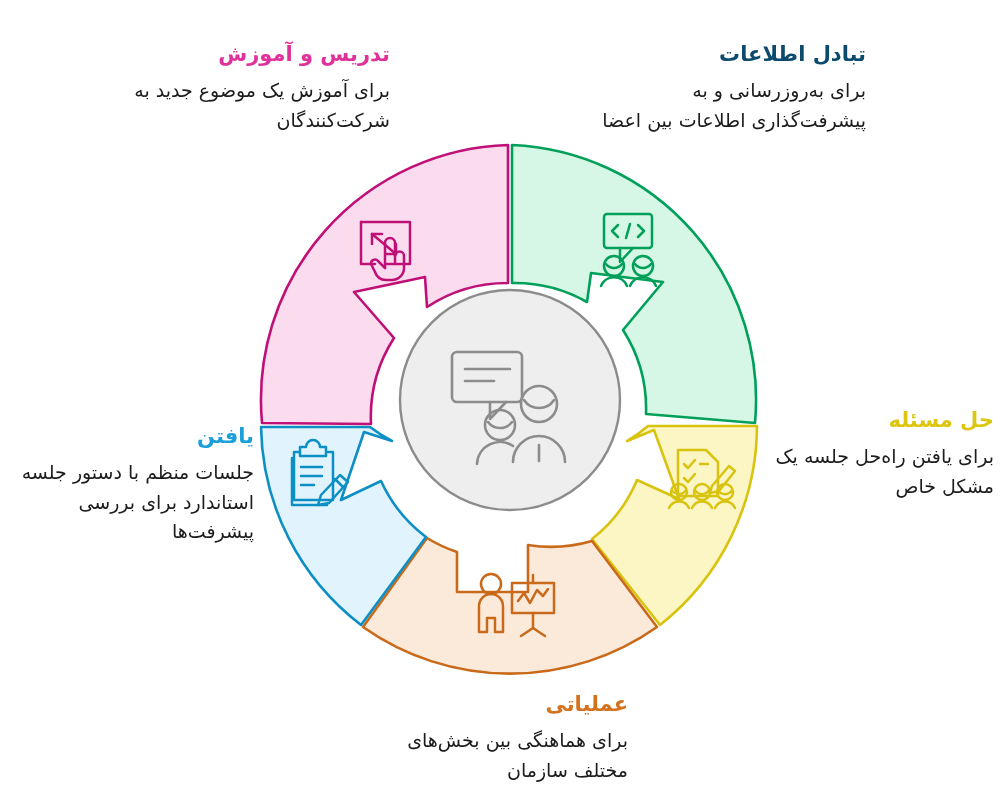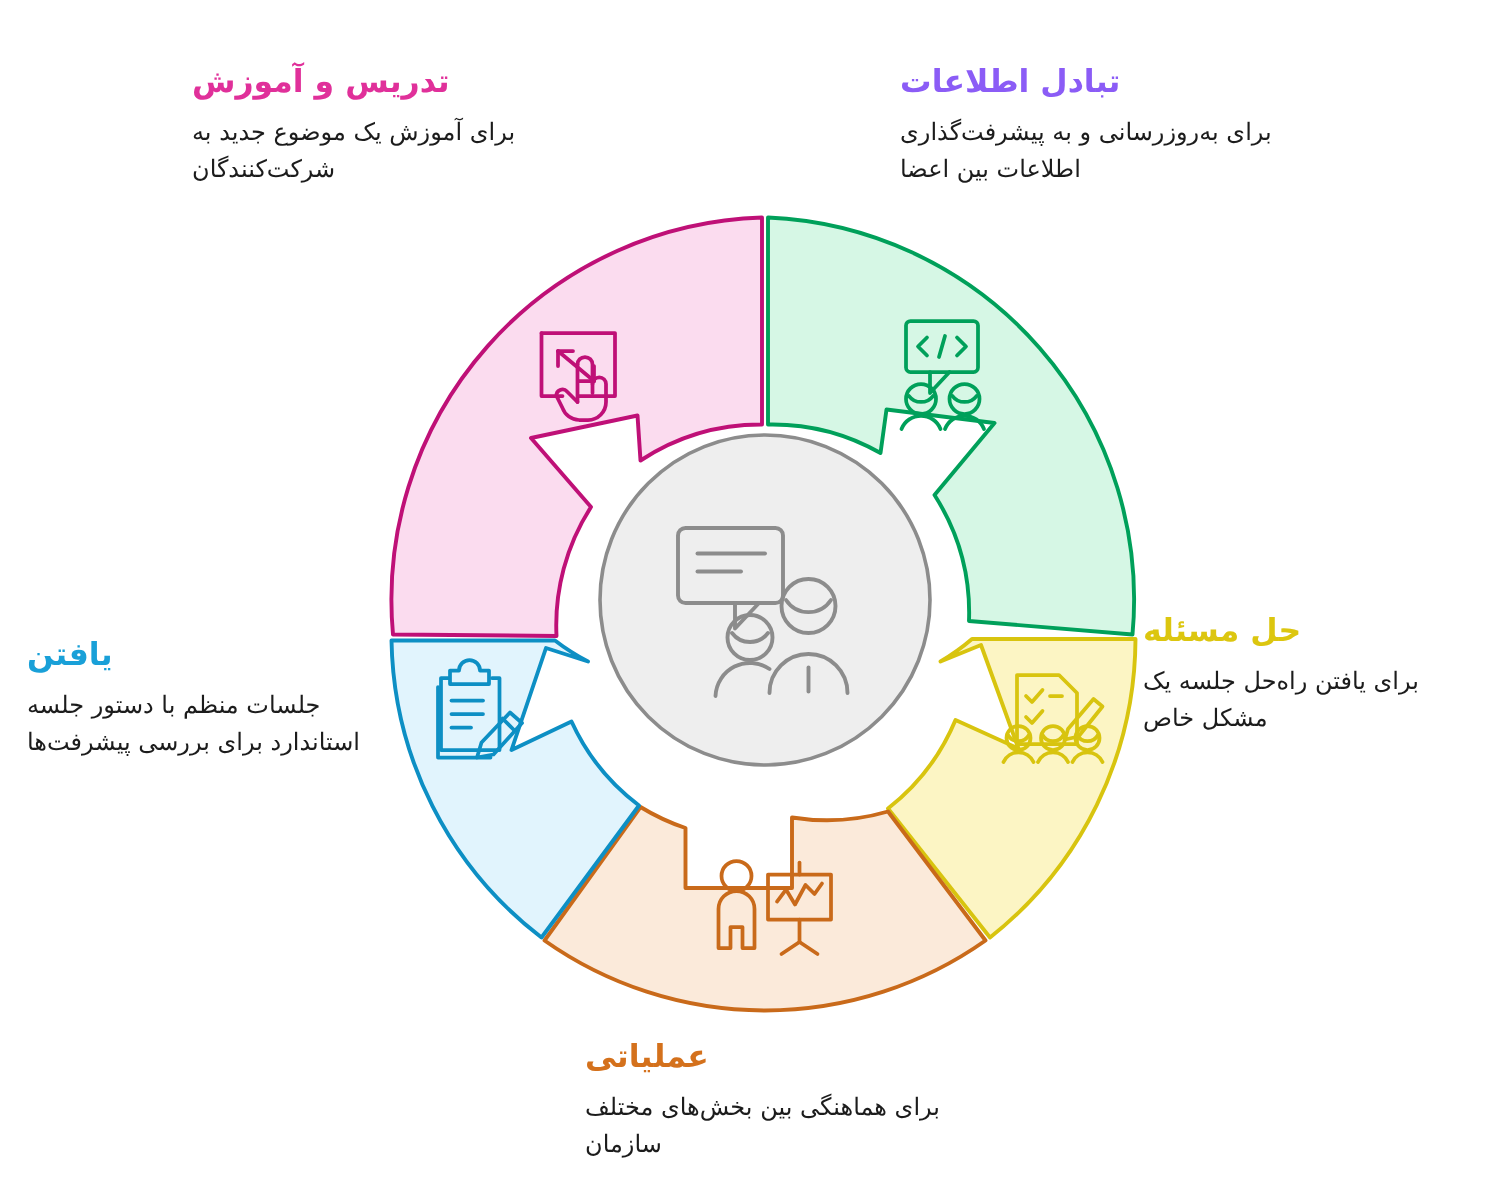--- a/index.html
+++ b/index.html
@@ -29,45 +29,45 @@
     position: absolute;
     left: 0;
     top: 0;
     width: 1000px;
     height: 793px;
   }
 
   
   .label-block {
     position: absolute;
-    text-align: left;
+    text-align: right;
     direction: rtl;
     line-height: 1.5;
   }
   .label-title {
     font-size: 21px;
     font-weight: bold;
     margin: 0 0 8px 0;
     line-height: 1.35;
     white-space: nowrap;
   }
   .label-desc {
-    font-size: 16px;
+    font-size: 19px;
     font-weight: normal;
     color: #1c1c1c;
     margin: 0;
     line-height: 1.55;
   }
 
   
   #block-teaching   { left: 128px; top: 40px;  width: 262px; }
   #block-info       { left: 600px; top: 40px;  width: 266px; }
   #block-committee  { left: 18px;  top: 422px; width: 236px; }
   #block-problem    { left: 762px; top: 406px; width: 232px; }
-  #block-operational{ left: 390px; top: 690px; width: 250px; }
+  #block-operational{ left: 378px; top: 690px; width: 250px; }
 </style>
 </head>
 <body>
 
 <div id="stage">
 
   <svg id="wheel" viewBox="0 0 1000 793" aria-hidden="true">
 
     <g>
       <path fill="#d6f7e5" stroke="#00a05a" stroke-width="2.6" stroke-linejoin="round" stroke-linecap="round" d="M 512 145
@@ -206,21 +206,21 @@
       </g>
     </g>
   </svg>
 
   <div class="label-block" id="block-teaching">
     <div class="label-title" style="color:#e0309a">تدریس و آموزش</div>
     <div class="label-desc">برای آموزش یک موضوع جدید به شرکت‌کنندگان</div>
   </div>
 
   <div class="label-block" id="block-info">
-    <div class="label-title" style="color:#8b5cf6">تبادل اطلاعات</div>
+    <div class="label-title" style="color:#0c4a6e">تبادل اطلاعات</div>
     <div class="label-desc">برای به‌روزرسانی و به پیشرفت‌گذاری اطلاعات بین اعضا</div>
   </div>
 
   <div class="label-block" id="block-committee">
     <div class="label-title" style="color:#19a0d8">یافتن</div>
     <div class="label-desc">جلسات منظم با دستور جلسه استاندارد برای بررسی پیشرفت‌ها</div>
   </div>
 
   <div class="label-block" id="block-problem">
     <div class="label-title" style="color:#dcc60f">حل مسئله</div>

